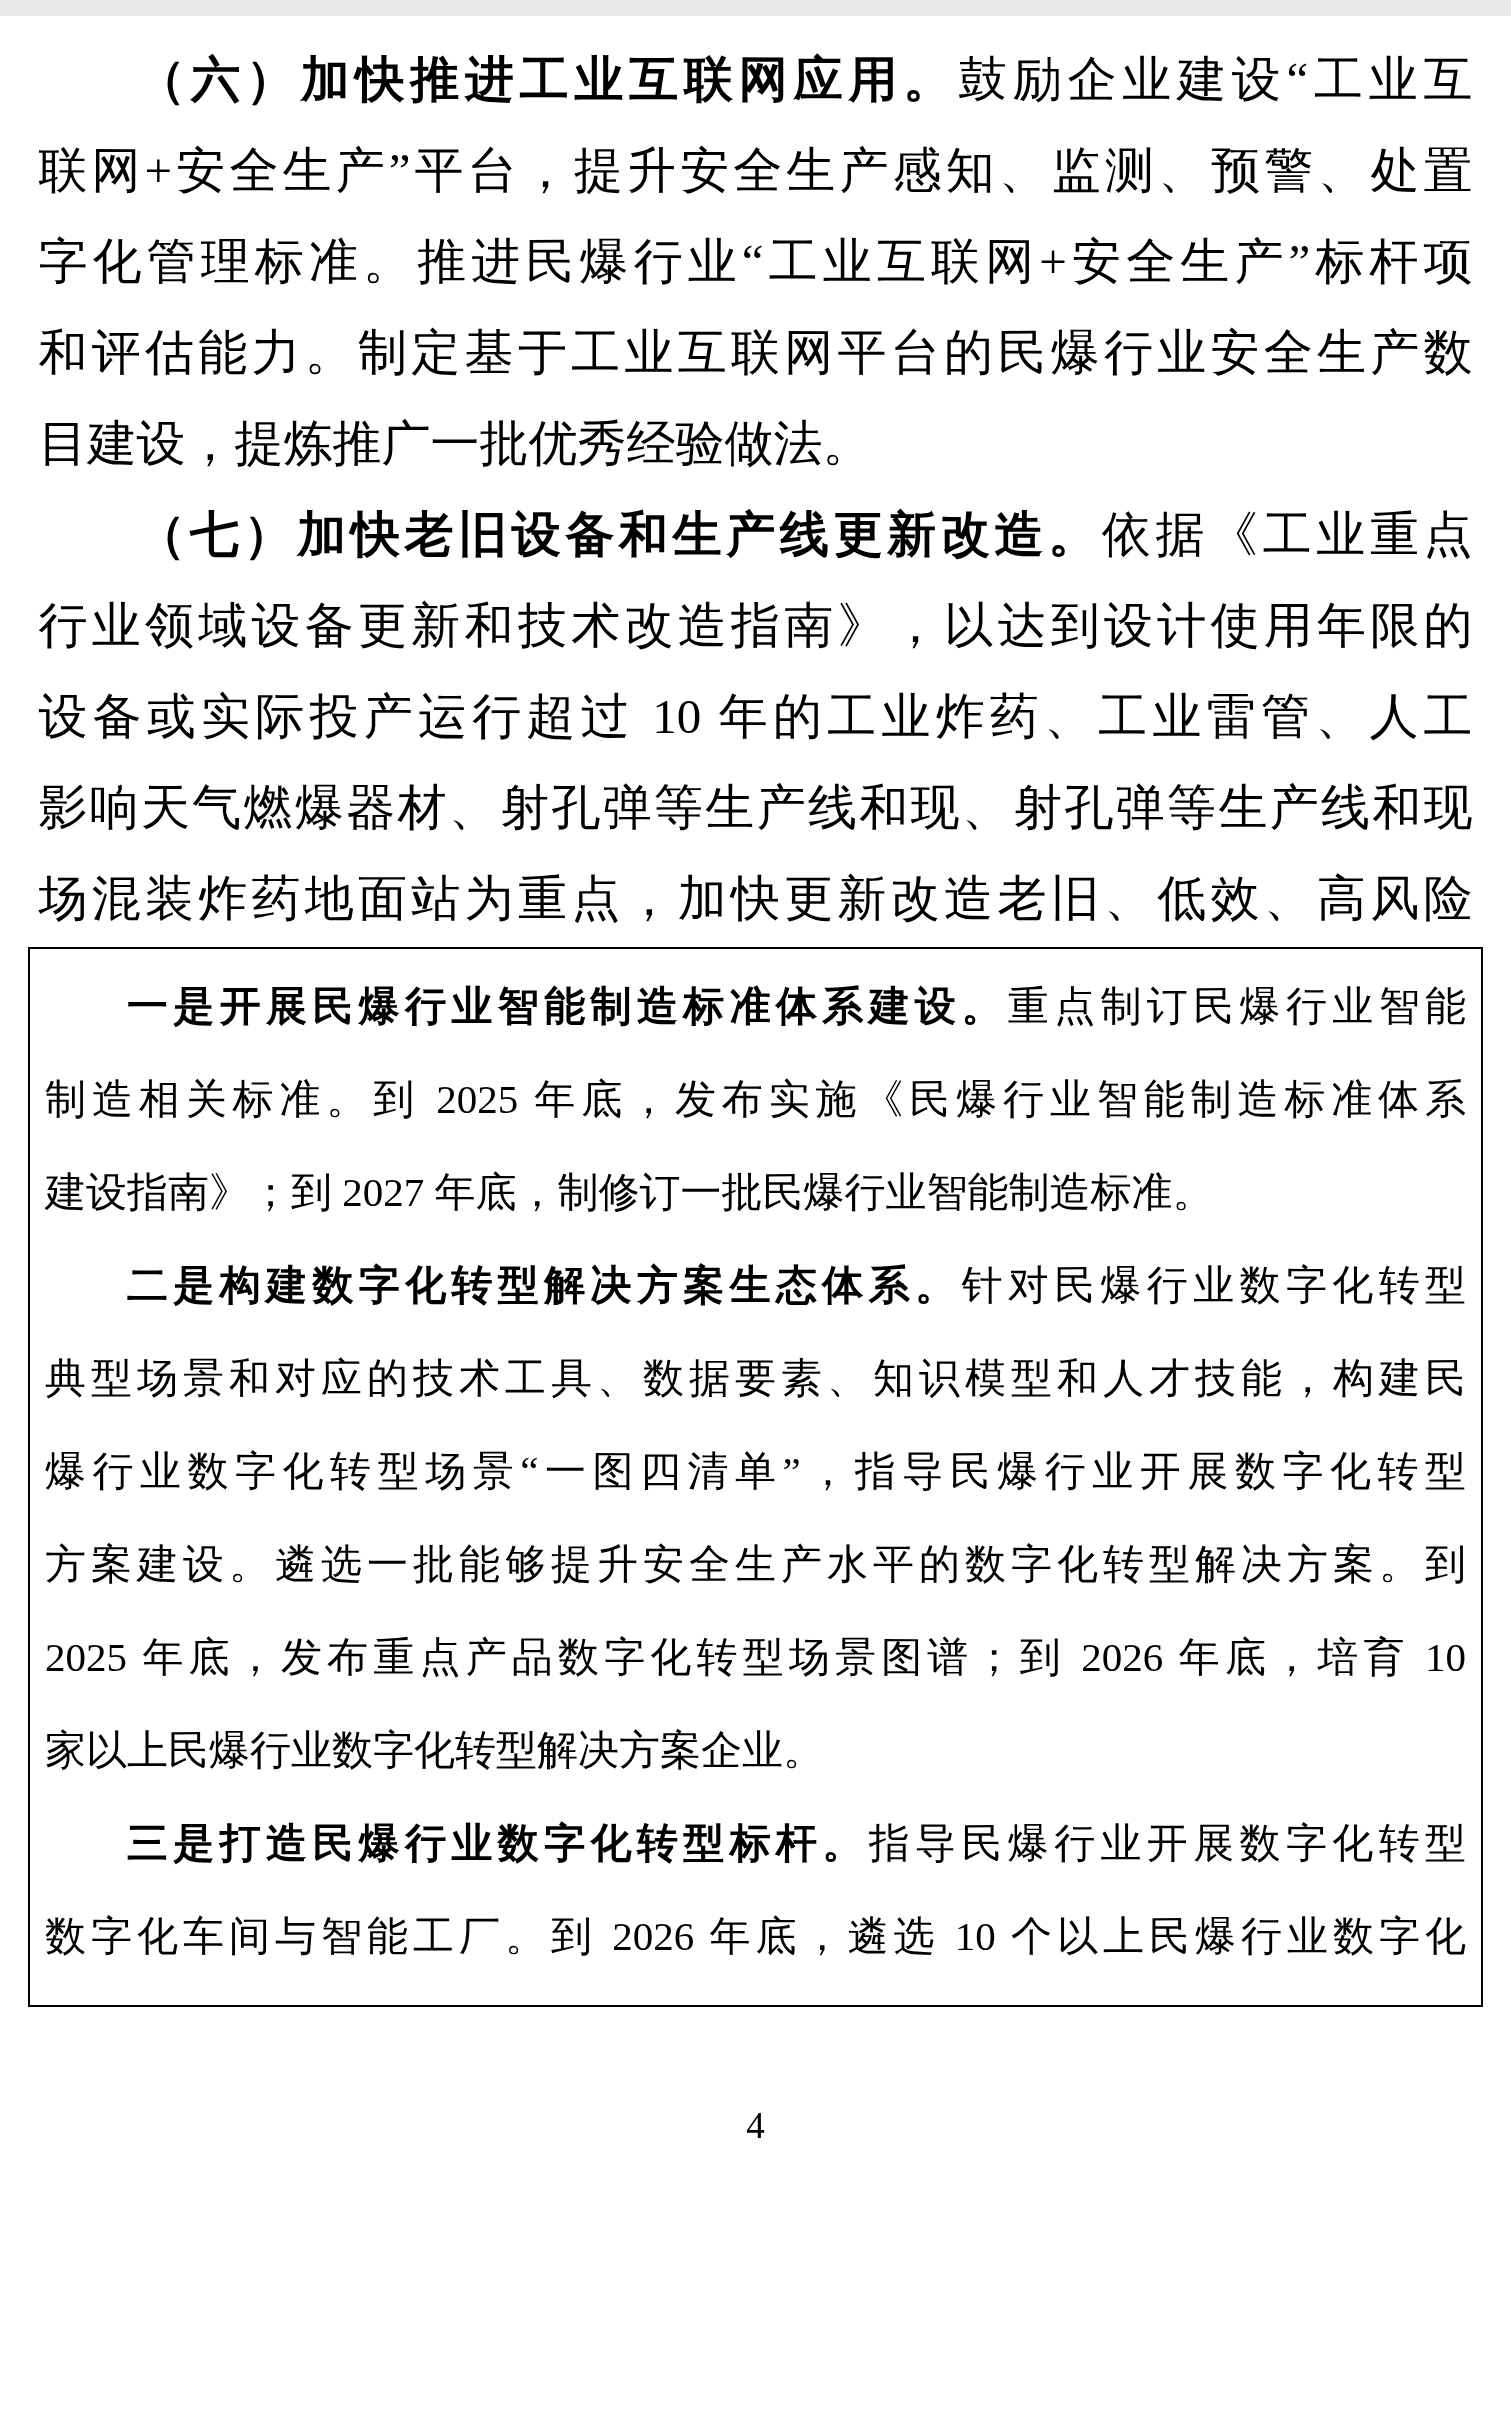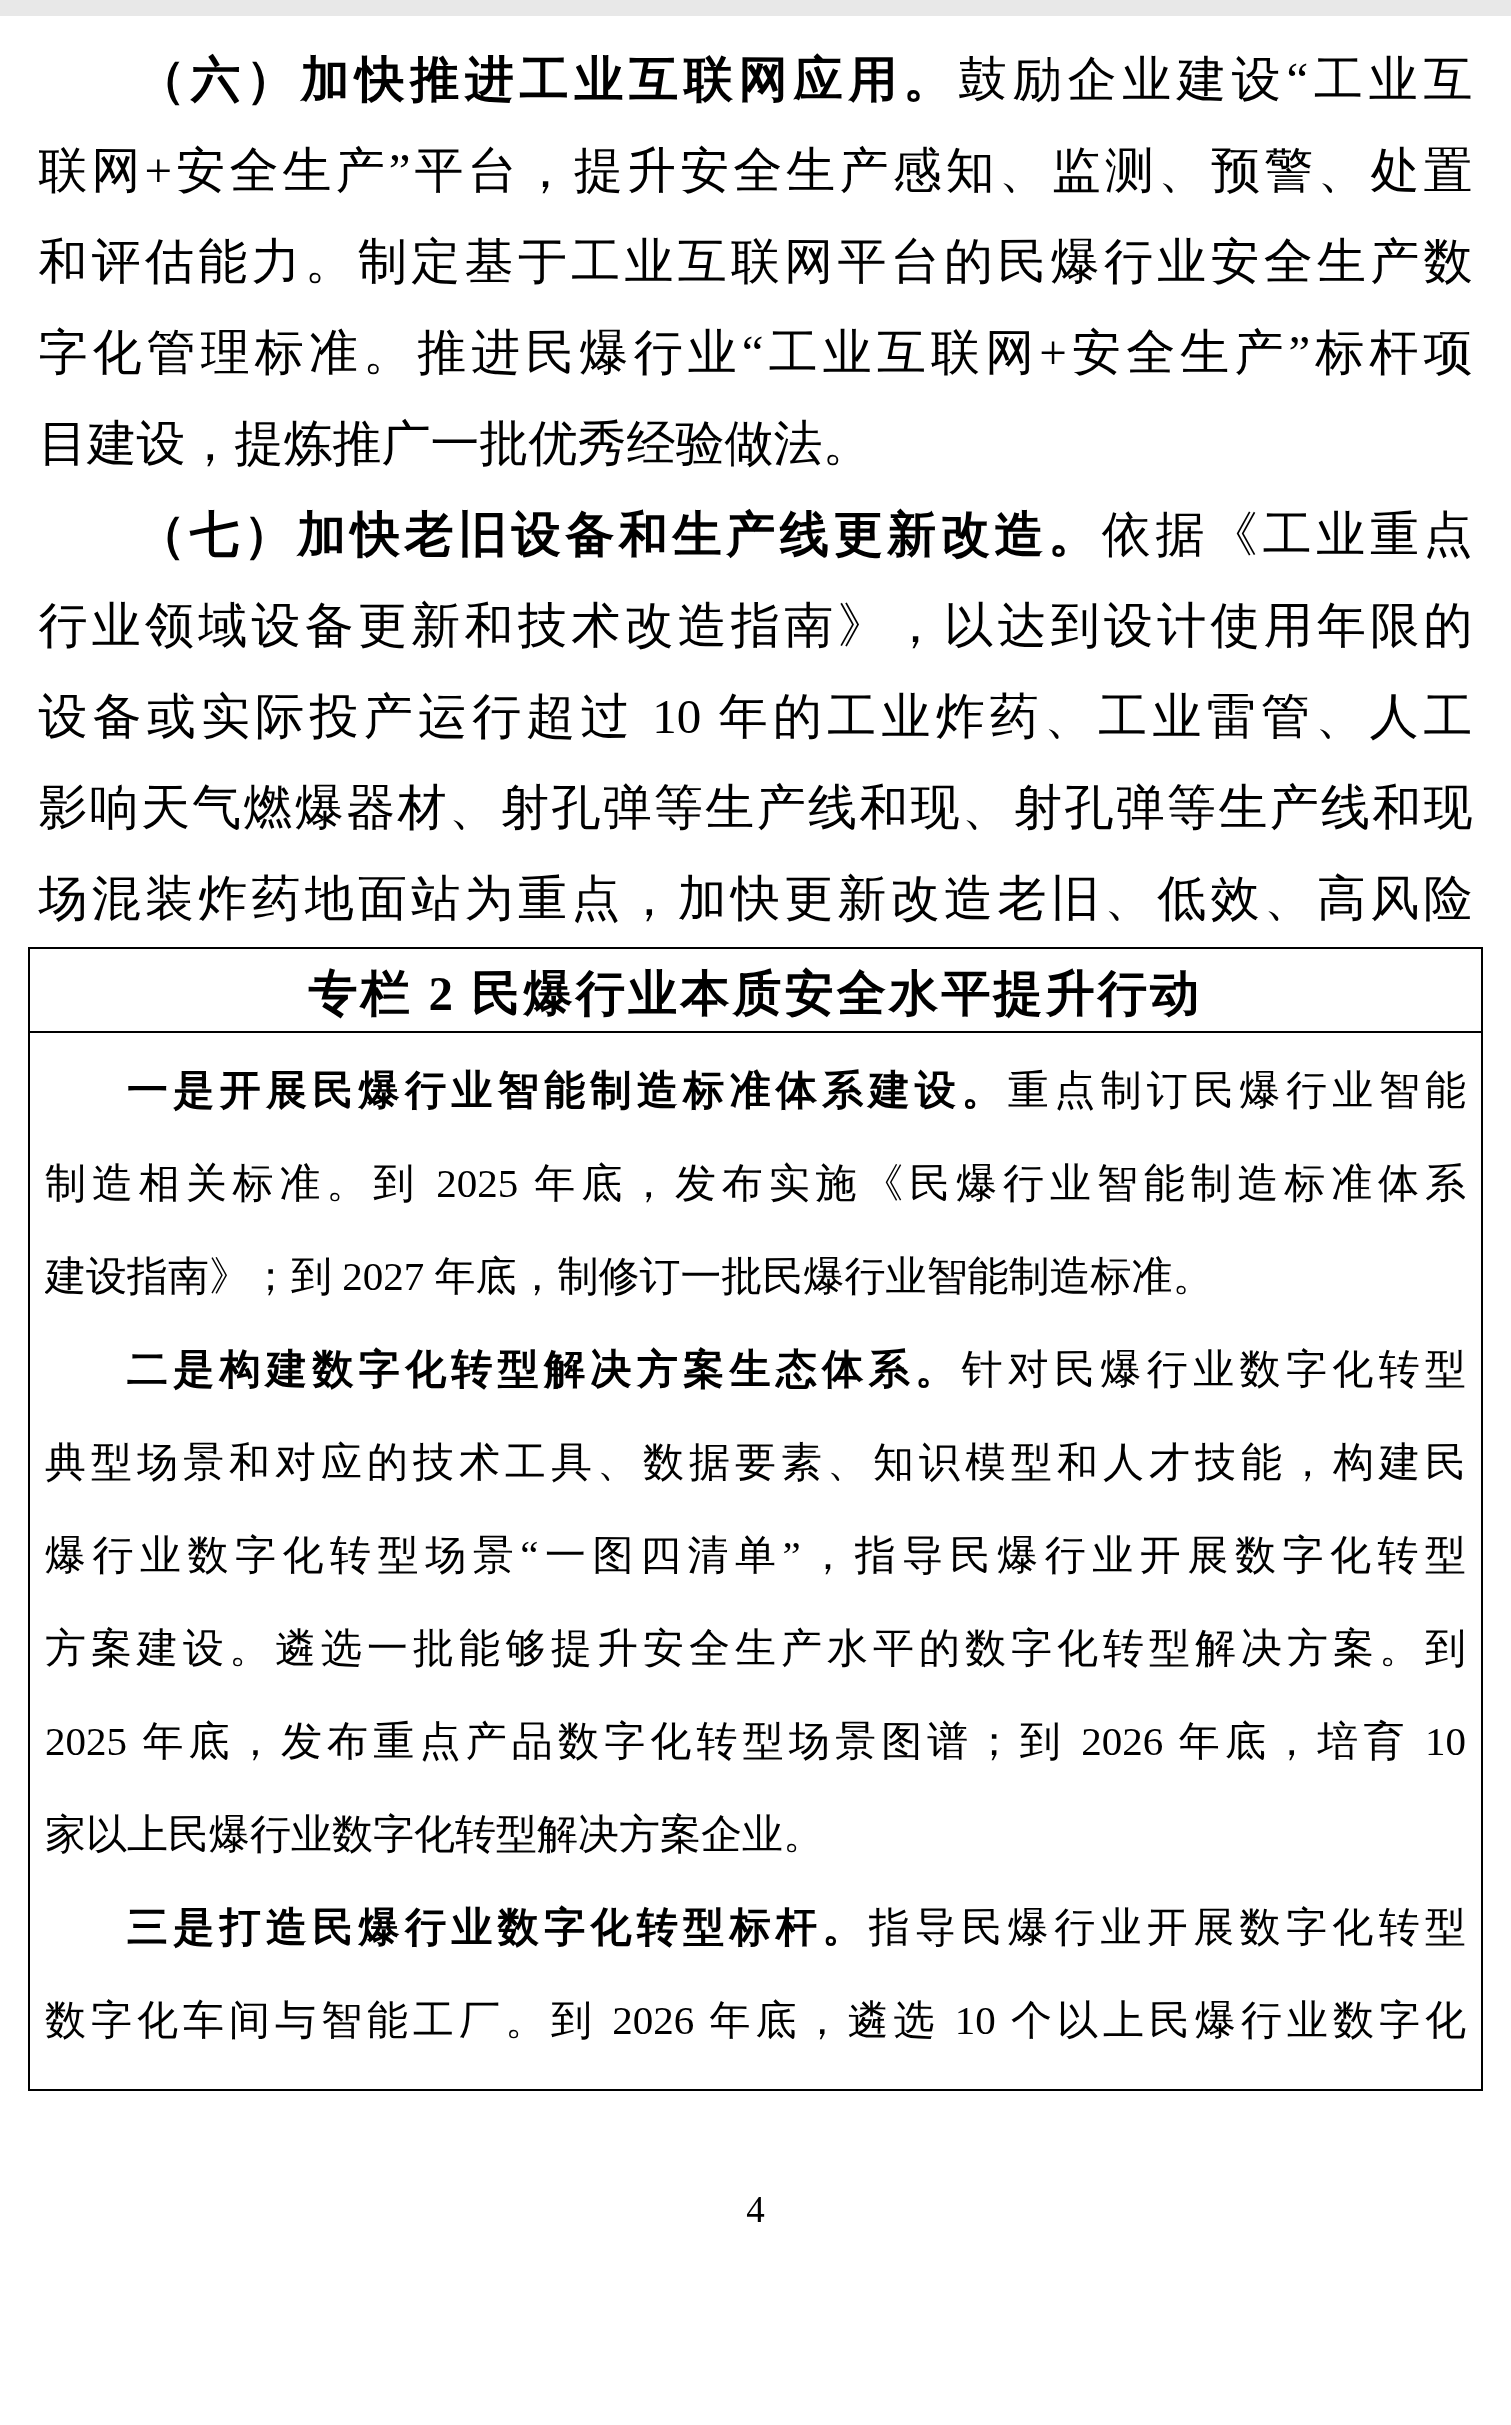--- a/index.html
+++ b/index.html
@@ -72,35 +72,34 @@
 </style>
 </head>
 <body>
 
 <div class="page">
 
   <section class="body-text" id="main-paragraphs">
       <div class="para">
         <div class="line indent"><span class="lead">（六）加快推进工业互联网应用。</span><span class="txt">鼓励企业建设“工业互</span></div>
         <div class="line"><span class="txt">联网+安全生产”平台，提升安全生产感知、监测、预警、处置</span></div>
+        <div class="line"><span class="txt">字化管理标准。推进民爆行业“工业互联网+安全生产”标杆项</span></div>
         <div class="line"><span class="txt">和评估能力。制定基于工业互联网平台的民爆行业安全生产数</span></div>
-        <div class="line"><span class="txt">字化管理标准。推进民爆行业“工业互联网+安全生产”标杆项</span></div>
         <div class="line flush"><span class="txt">目建设，提炼推广一批优秀经验做法。</span></div>
       </div>
       <div class="para">
         <div class="line indent"><span class="lead">（七）加快老旧设备和生产线更新改造。</span><span class="txt">依据《工业重点</span></div>
         <div class="line"><span class="txt">行业领域设备更新和技术改造指南》，以达到设计使用年限的</span></div>
         <div class="line"><span class="txt">设备或实际投产运行超过 10 年的工业炸药、工业雷管、人工</span></div>
         <div class="line"><span class="txt">影响天气燃爆器材、射孔弹等生产线和现、射孔弹等生产线和现</span></div>
         <div class="line"><span class="txt">场混装炸药地面站为重点，加快更新改造老旧、低效、高风险</span></div>
       </div>
     </section>
 
   <section class="callout-box">
-    <div class="box-title">专栏 2  民爆行业本质安全水平提升行动</div>
     <div class="box-body" id="box-paragraphs">
         <div class="para">
           <div class="line indent"><span class="lead">一是开展民爆行业智能制造标准体系建设。</span><span class="txt">重点制订民爆行业智能</span></div>
           <div class="line"><span class="txt">制造相关标准。到 2025 年底，发布实施《民爆行业智能制造标准体系</span></div>
           <div class="line flush"><span class="txt">建设指南》；到 2027 年底，制修订一批民爆行业智能制造标准。</span></div>
         </div>
         <div class="para">
           <div class="line indent"><span class="lead">二是构建数字化转型解决方案生态体系。</span><span class="txt">针对民爆行业数字化转型</span></div>
           <div class="line"><span class="txt">典型场景和对应的技术工具、数据要素、知识模型和人才技能，构建民</span></div>
           <div class="line"><span class="txt">爆行业数字化转型场景“一图四清单”，指导民爆行业开展数字化转型</span></div>

